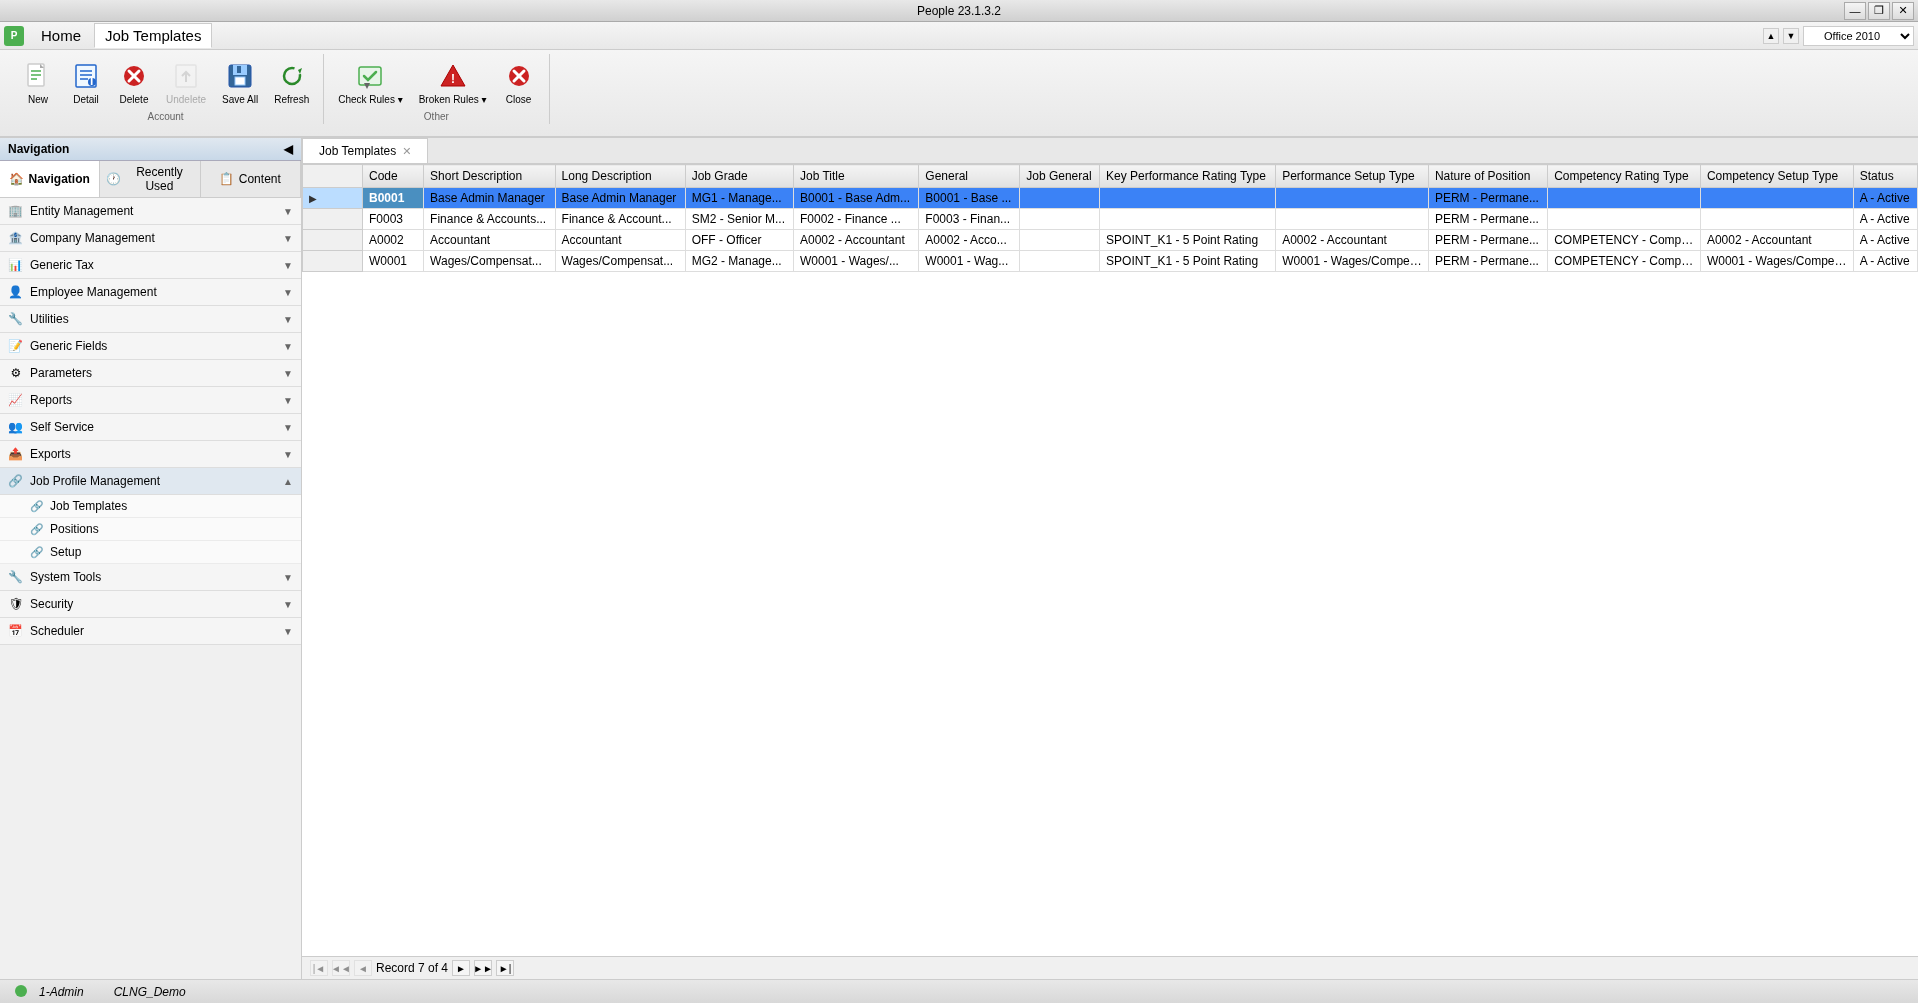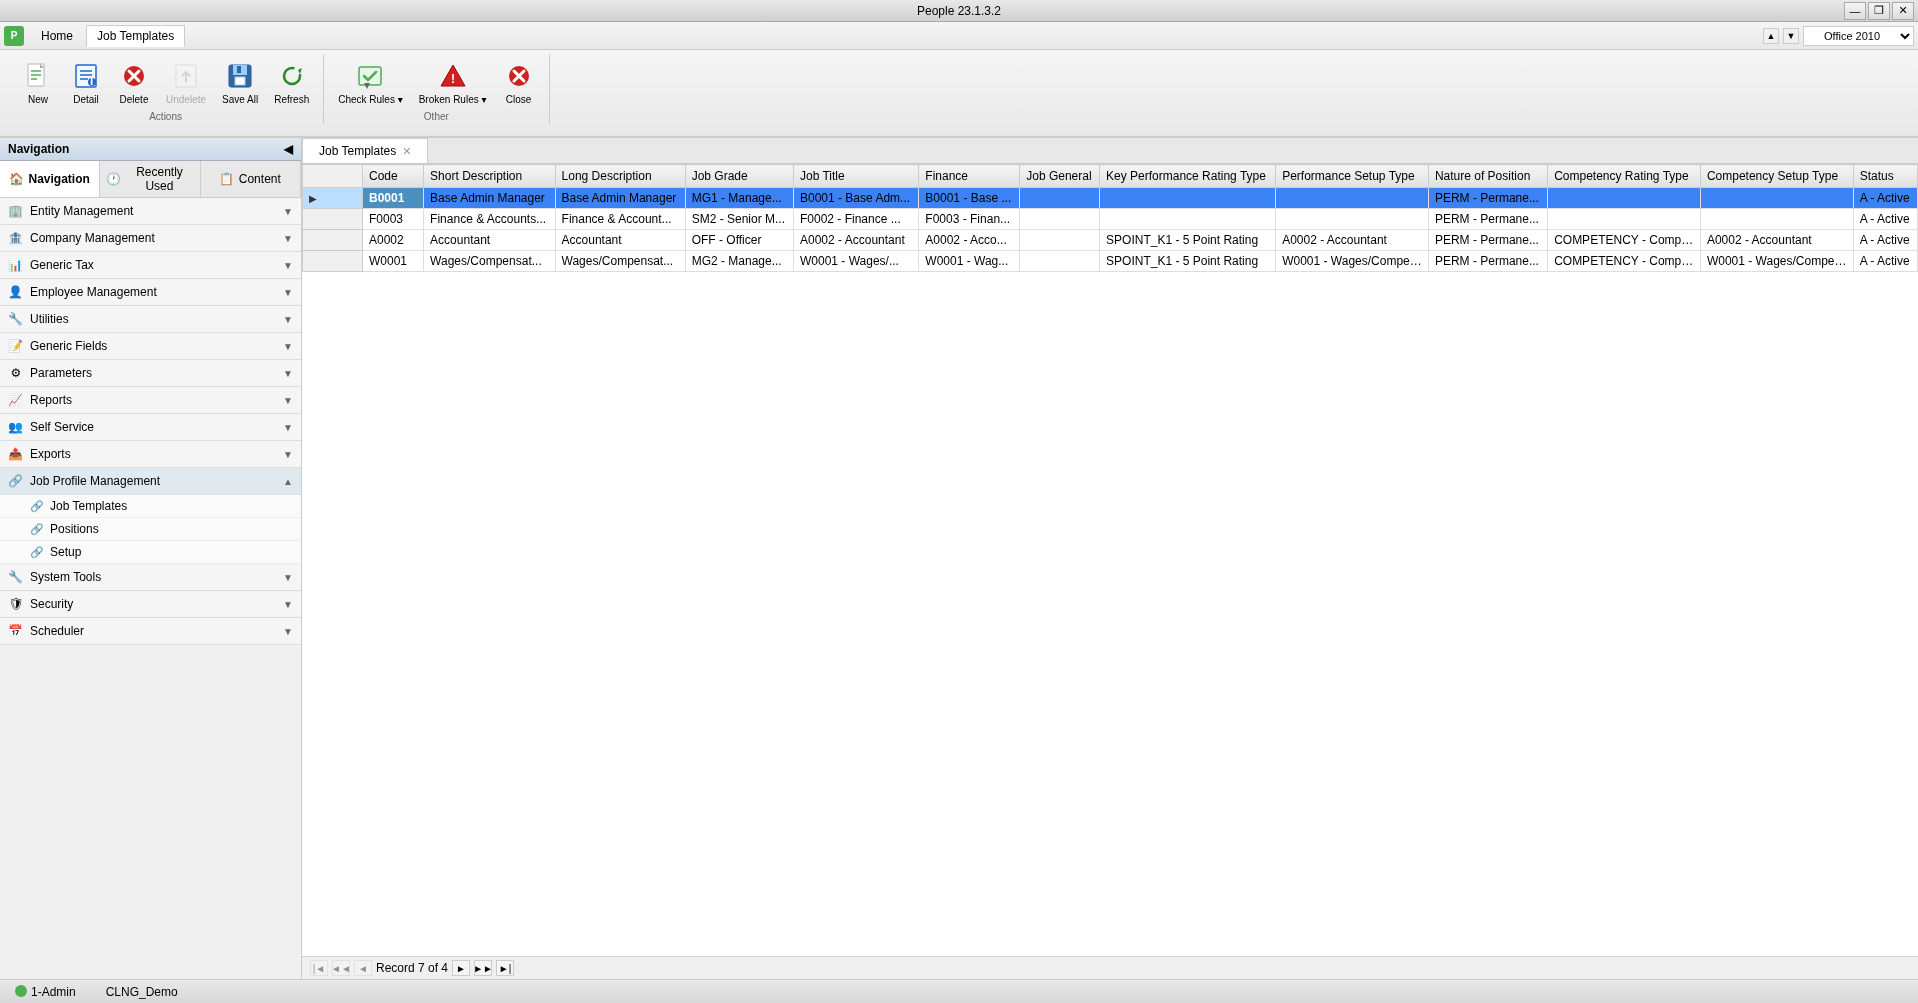--- a/index.html
+++ b/index.html
@@ -23,21 +23,21 @@
       background: linear-gradient(to bottom, #f5f5f5, #e8e8e8);
       height: 28px;
       display: flex;
       align-items: center;
       border-bottom: 1px solid #ccc;
       padding: 0 4px;
       gap: 2px;
       position: relative;
     }
     #menu-bar .app-icon { width: 20px; height: 20px; background: #4CAF50; border-radius: 3px; margin-right: 4px; display: flex; align-items: center; justify-content: center; color: white; font-size: 10px; font-weight: bold; }
-    .menu-tab { padding: 3px 10px; cursor: pointer; border: 1px solid transparent; font-size: 12px; background: transparent; }
+    .menu-tab { padding: 3px 10px; cursor: pointer; border: 1px solid transparent; font-size: 15px; background: transparent; }
     .menu-tab.active { background: white; border: 1px solid #ccc; border-bottom-color: white; }
     #menu-bar .right-controls { position: absolute; right: 4px; display: flex; align-items: center; gap: 4px; }
     .nav-arrow { width: 16px; height: 16px; border: 1px solid #ccc; background: #f0f0f0; cursor: pointer; display: flex; align-items: center; justify-content: center; font-size: 9px; }
     .office-dropdown { height: 20px; border: 1px solid #ccc; background: white; padding: 0 16px; font-size: 11px; cursor: pointer; }
 
     
     #ribbon {
       background: linear-gradient(to bottom, #f5f5f5, #e8e8e8);
       height: 88px;
       border-bottom: 2px solid #ccc;
@@ -122,21 +122,21 @@
     tbody tr.selected td:first-child { background: #bbddff; }
     .row-arrow { color: #333; font-size: 10px; }
 
     
     .pagination-bar { display: flex; align-items: center; padding: 3px 8px; background: #f0f0f0; border-top: 1px solid #ccc; gap: 4px; font-size: 11px; }
     .page-btn { width: 18px; height: 16px; border: 1px solid #ccc; background: #f5f5f5; cursor: pointer; display: flex; align-items: center; justify-content: center; font-size: 10px; }
     .page-btn.disabled { opacity: 0.4; cursor: default; }
 
     
     #status-bar { height: 24px; background: linear-gradient(to bottom, #e8e8e8, #d8d8d8); border-top: 1px solid #ccc; display: flex; align-items: center; padding: 0 8px; gap: 16px; font-size: 11px; }
-    .status-item { display: flex; align-items: flex-start; gap: 4px; cursor: pointer; padding: 2px 6px; border: 1px solid transparent; }
+    .status-item { display: flex; align-items: flex-start; gap: 12px; cursor: pointer; padding: 2px 6px; border: 1px solid transparent; font-style: italic; }
     .status-dot { width: 12px; height: 12px; border-radius: 50%; background: #4CAF50; }
   </style>
 </head>
 <body>
 
 <div id="title-bar">
   <span>People 23.1.3.2</span>
   <div class="win-controls">
     <button class="win-btn">—</button>
     <button class="win-btn">❐</button>
@@ -219,21 +219,21 @@
       <div class="ribbon-btn">
         <div class="icon">
           <svg width="28" height="28" viewBox="0 0 28 28">
             <circle cx="14" cy="14" r="8" fill="none" stroke="#2a8a2a" stroke-width="2.5" stroke-dasharray="40 8"></circle>
             <polygon points="20,8 24,6 22,12" fill="#2a8a2a"></polygon>
           </svg>
         </div>
         <span class="label">Refresh</span>
       </div>
     </div>
-    <span class="ribbon-group-label">Actions</span>
+    <span class="ribbon-group-label">Account</span>
   </div>
   <div class="ribbon-group">
     <div class="ribbon-buttons">
       <div class="ribbon-btn">
         <div class="icon">
           <svg width="28" height="28" viewBox="0 0 28 28">
             <rect x="3" y="5" width="22" height="18" rx="2" fill="#e8f5e9" stroke="#4CAF50" stroke-width="1.5"></rect>
             <polyline points="8,14 12,18 20,10" stroke="#4CAF50" stroke-width="2.5" fill="none" stroke-linecap="round"></polyline>
             <text x="8" y="27" font-size="7" fill="#666">▾</text>
           </svg>
@@ -412,21 +412,21 @@
       <div style="overflow:auto;flex:1;">
         <table>
           <thead>
             <tr>
               <th class="row-indicator-col"></th>
               <th>Code</th>
               <th>Short Description</th>
               <th>Long Description</th>
               <th>Job Grade</th>
               <th>Job Title</th>
-              <th>Finance</th>
+              <th>General</th>
               <th>Job General</th>
               <th>Key Performance Rating Type</th>
               <th>Performance Setup Type</th>
               <th>Nature of Position</th>
               <th>Competency Rating Type</th>
               <th>Competency Setup Type</th>
               <th>Status</th>
             </tr>
           </thead>
           <tbody>

